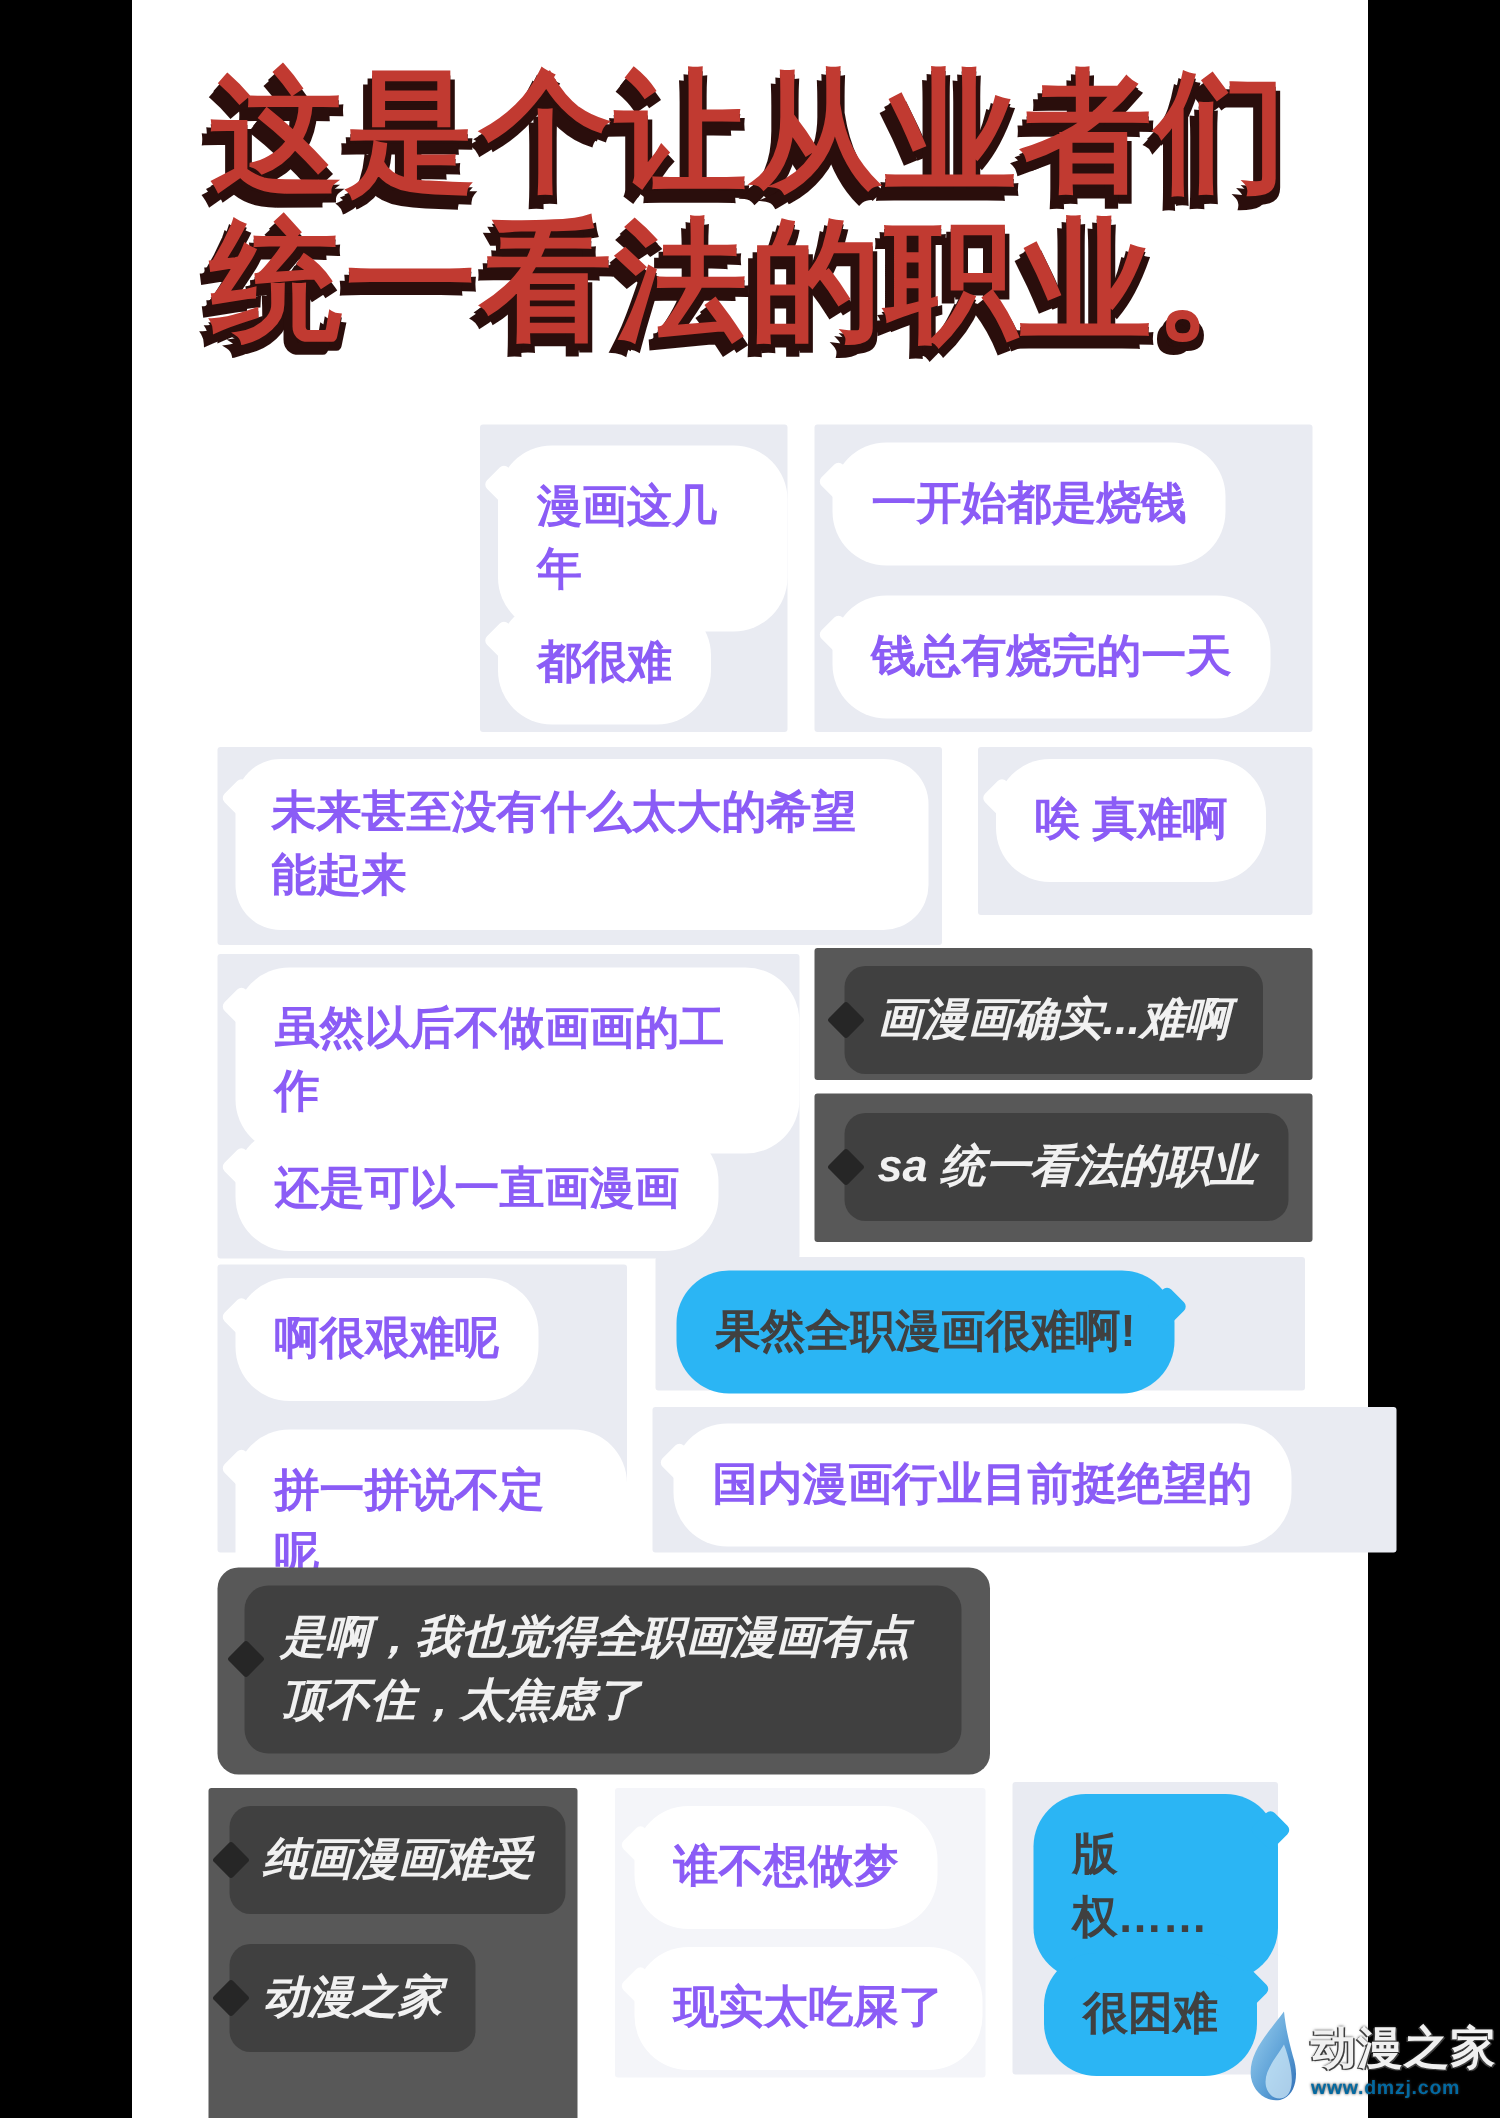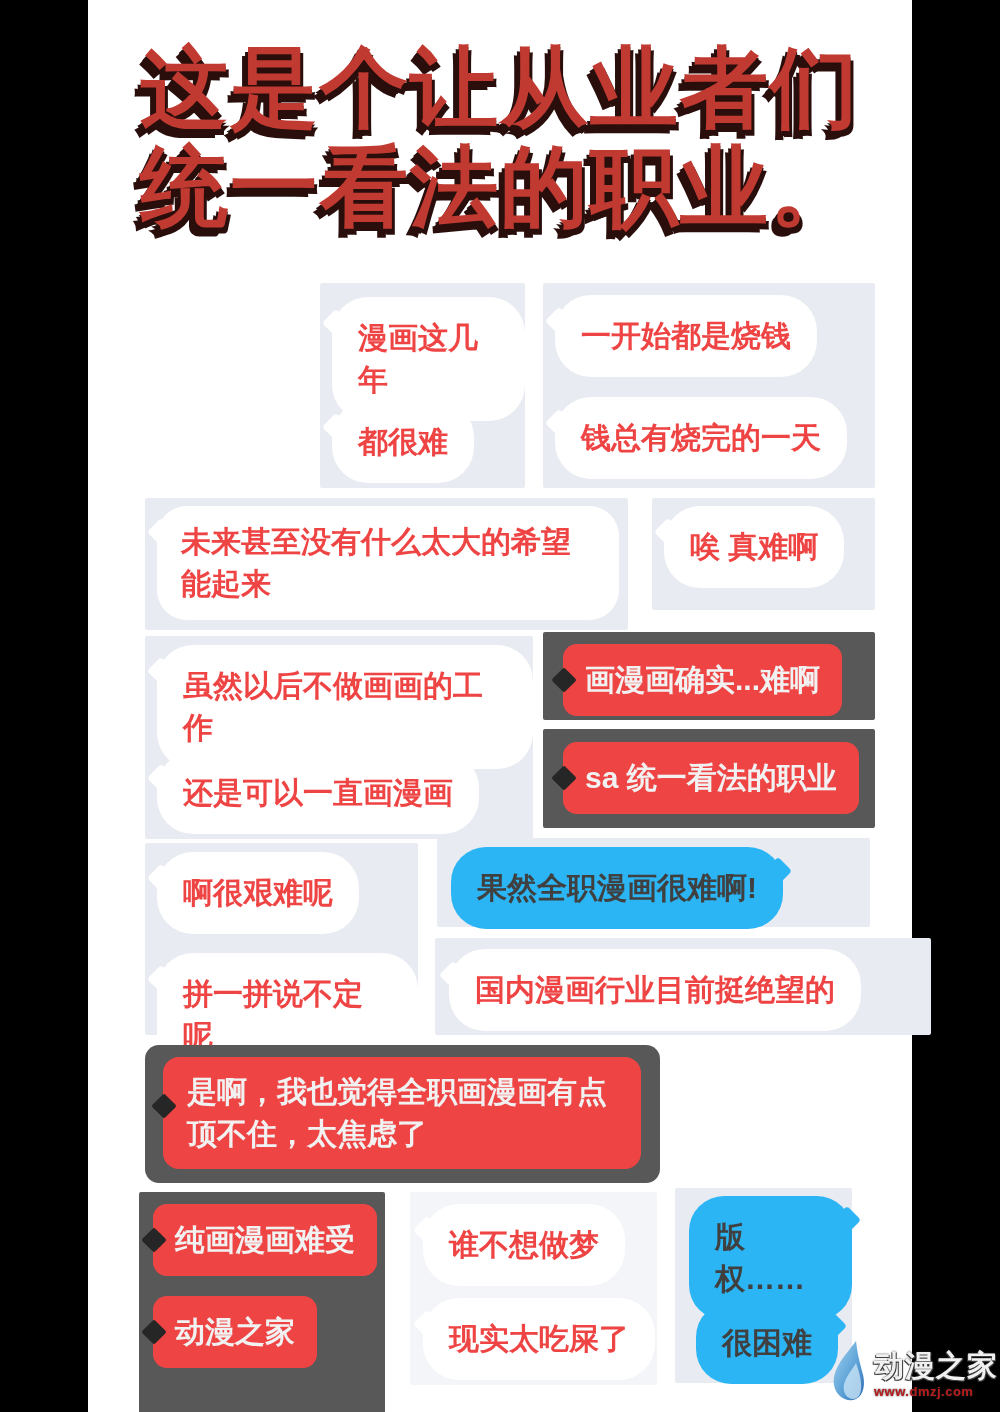--- a/index.html
+++ b/index.html
@@ -38,32 +38,32 @@
   .p-r4-blue  {left:437px;top:838px;width:433px;height:89px;}
   .p-r4-right {left:435px;top:938px;width:496px;height:97px;}
   .p-r5-dark  {left:145px;top:1045px;width:515px;height:138px;border-radius:14px;}
   .p-r6-dark  {left:139px;top:1192px;width:246px;height:247px;}
   .p-r6-mid   {left:410px;top:1192px;width:247px;height:193px;}
   .p-r6-blue  {left:675px;top:1188px;width:177px;height:195px;}
 
   
   .bubble{
     position:absolute;display:inline-block;box-sizing:border-box;
-    font-size:30px;line-height:1.4;font-weight:600;color:#ef4444;
+    font-size:30px;line-height:1.4;font-weight:600;color:#8b5cf6;
   }
   .bubble.white{
     background:#fff;border-radius:36px;padding:20px 26px;
   }
   .bubble.white::before{ 
     content:"";position:absolute;left:-6px;top:16px;width:20px;height:20px;
     background:#fff;transform:rotate(45deg);border-radius:4px;
   }
   .bubble.white.multi{padding:15px 24px;border-radius:30px;}
   .bubble.dark{
-    background:#ef4444;border-radius:14px;padding:15px 22px;color:#f1f1f1;
+    background:#404040;border-radius:14px;padding:15px 22px;color:#f1f1f1;font-style:italic;
   }
   .bubble.dark::before{ 
     content:"";position:absolute;left:-8px;top:calc(50% - 9px);width:18px;height:18px;
     background:#262626;transform:rotate(45deg);border-radius:2px;
   }
   .bubble.dark.multi{padding:14px 24px;border-radius:16px;}
   .bubble.dark.multi::before{top:40px;}
   .bubble.blue{
     background:#2bb5f4;border-radius:35px;padding:20px 26px;color:#404040;font-weight:700;
   }
@@ -99,21 +99,21 @@
   .watermark{
     position:absolute;left:826px;top:1338px;width:172px;height:72px;
     display:flex;align-items:center;gap:4px;z-index:5;
   }
   .wm-text{display:flex;flex-direction:column;line-height:1;}
   .wm-name{
     font-size:30px;font-weight:900;color:rgba(255,255,255,0.93);
     text-shadow:0 0 2px #333,1px 1px 0 #444,-1px 1px 0 #444;letter-spacing:1px;
   }
   .wm-url{
-    font-size:13px;font-weight:700;color:#b91c1c;margin-top:4px;
+    font-size:13px;font-weight:700;color:#0369a1;margin-top:4px;
     text-shadow:0 0 2px #333;letter-spacing:0.5px;
   }
 </style>
 </head>
 <body>
 
 <div class="page">
   <div class="side-bar left"></div>
   <div class="side-bar right"></div>
 

